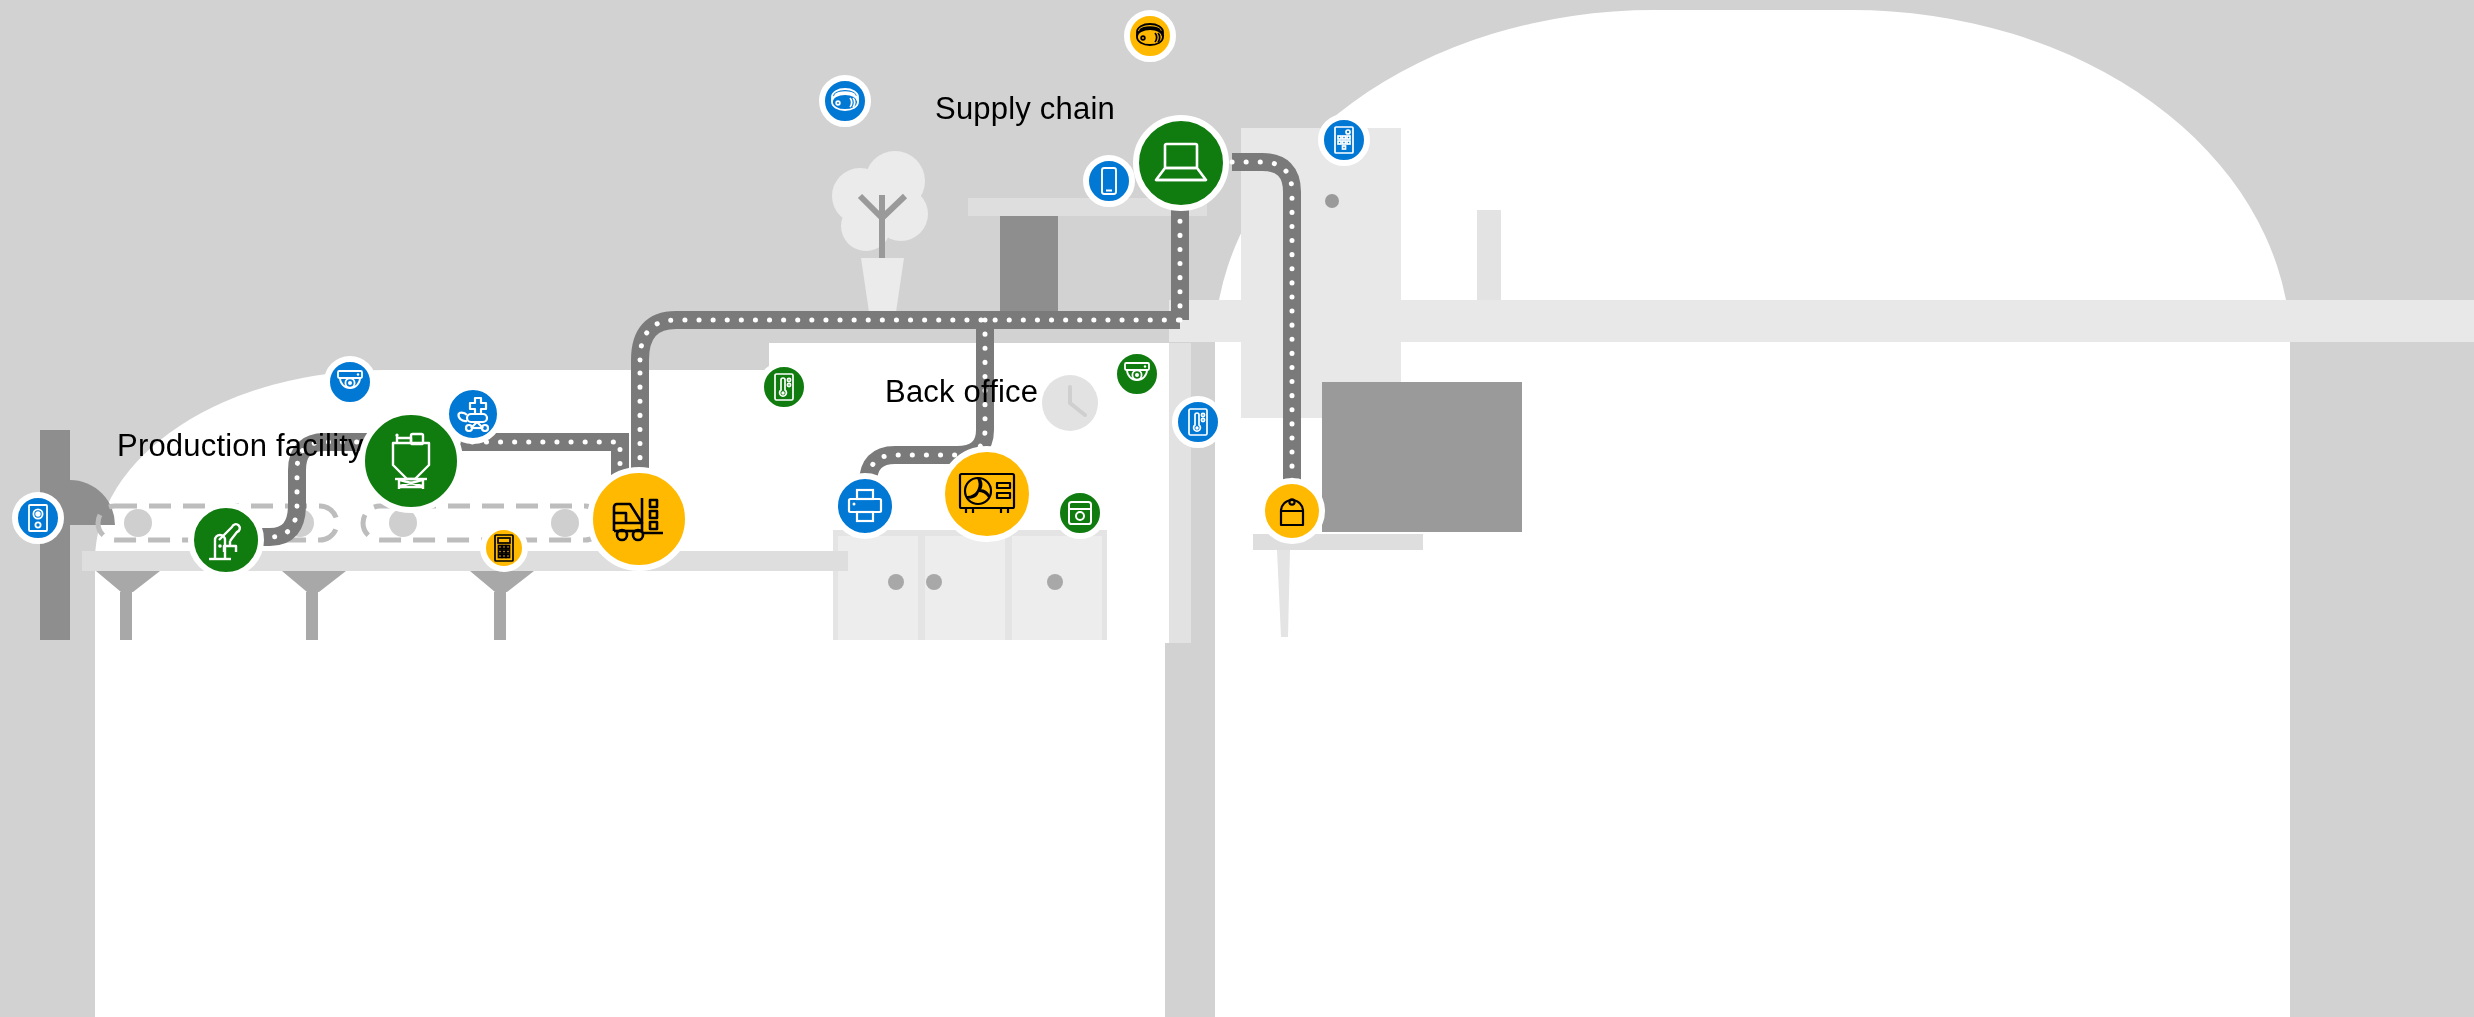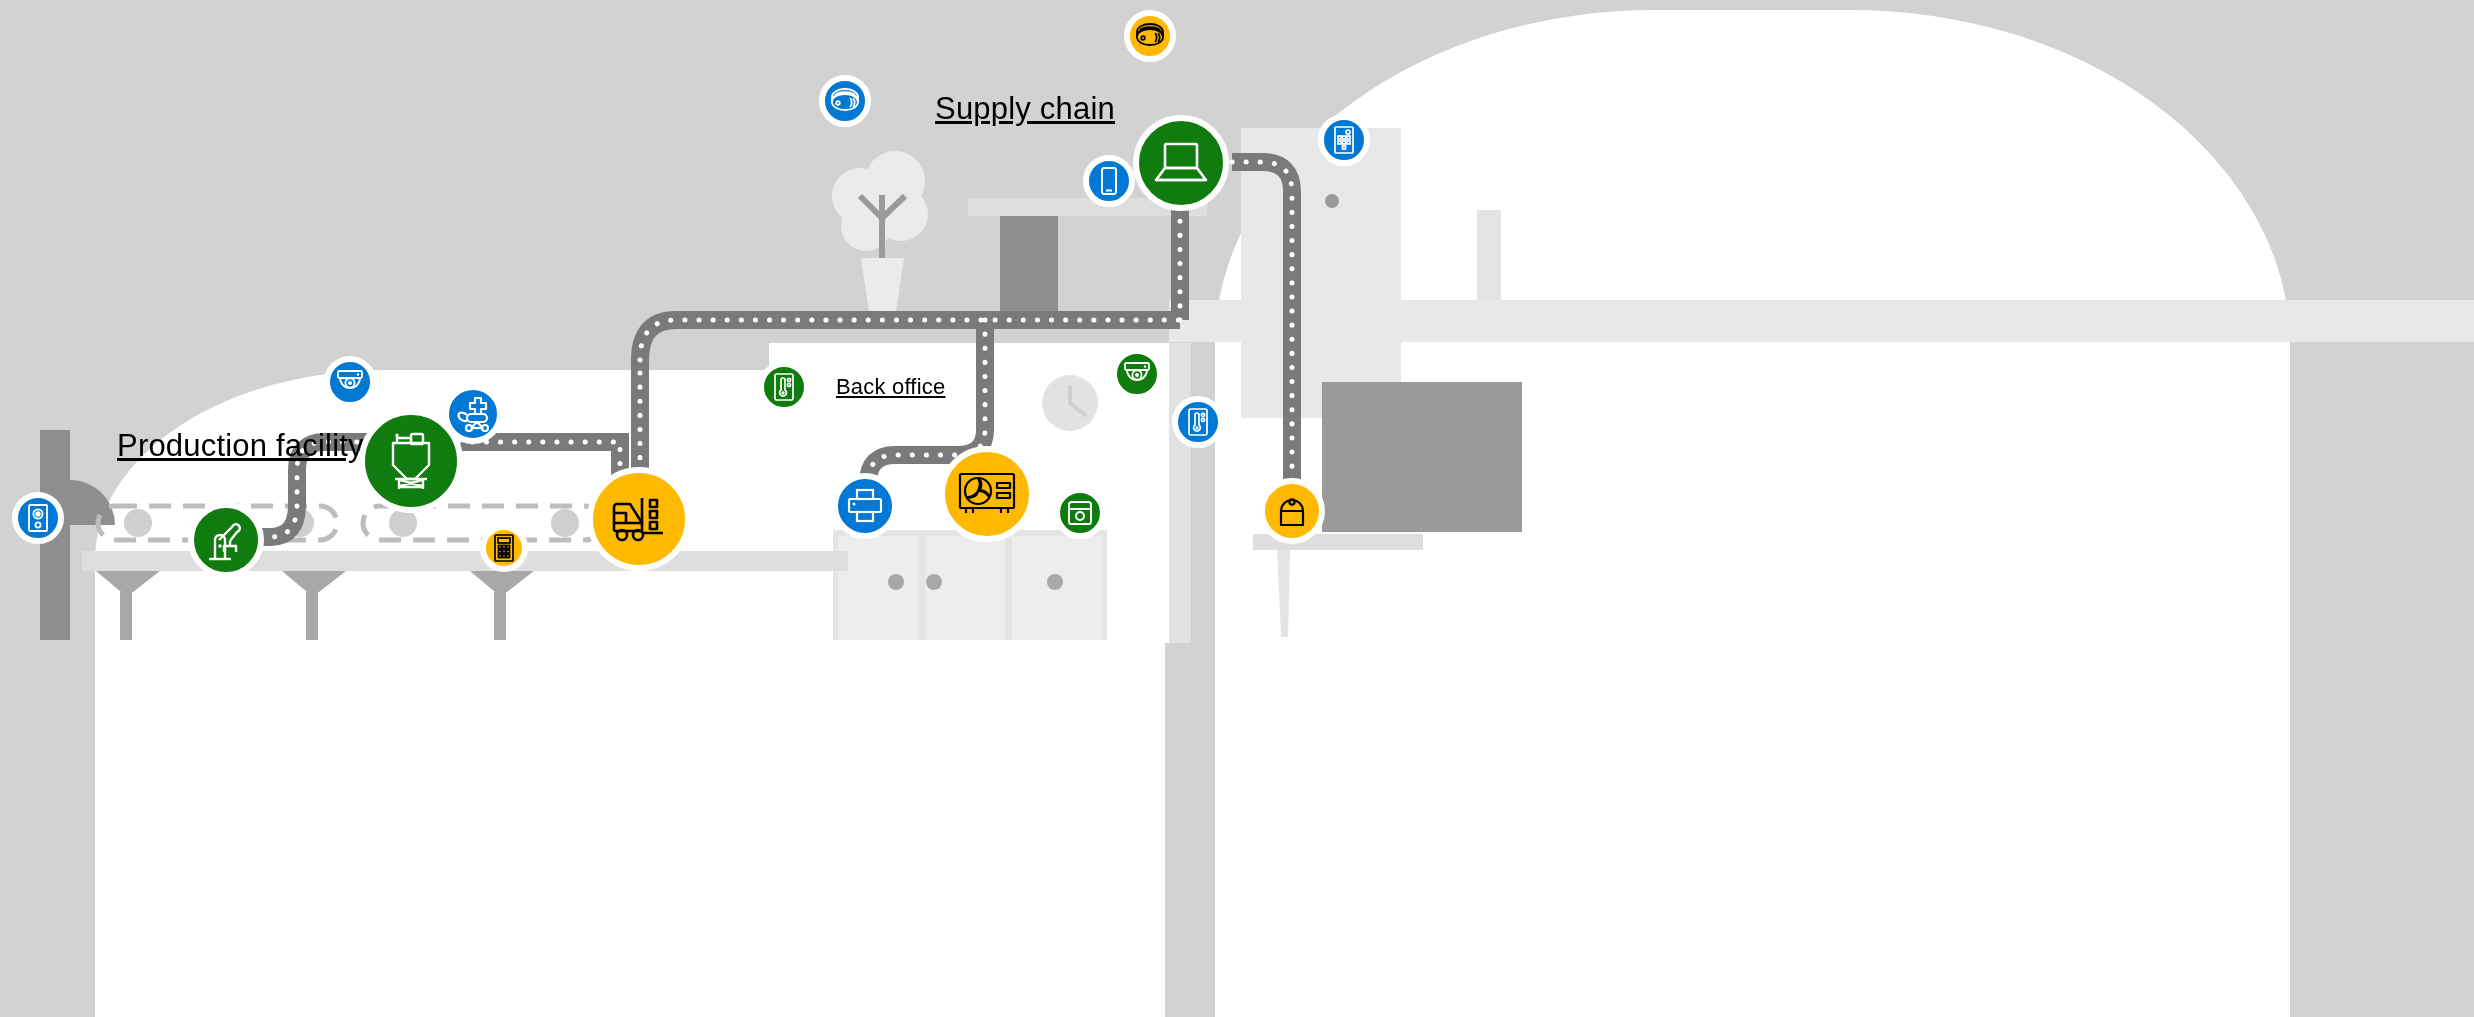--- a/index.html
+++ b/index.html
@@ -26,21 +26,20 @@
     height: 1017px;
     display: block;
   }
   .zone-label {
     position: absolute;
     font-family: "Liberation Sans", sans-serif;
     font-weight: 400;
     color: #000000;
     white-space: nowrap;
     letter-spacing: 0.2px;
-    text-decoration: underline;
   }
   .node {
     position: absolute;
     border-radius: 50%;
     box-sizing: border-box;
     display: flex;
     align-items: center;
     justify-content: center;
     border: 6px solid #ffffff;
   }
@@ -170,21 +169,21 @@
       <path d="M1180 320 L1180 200"></path>
       <path d="M1232 162 L1262 162 Q1292 162 1292 192 L1292 495"></path>
     </g>
 
   </svg>
 
   <div class="zone-label" style="left:117px; top:428px; font-size:31px;">Production facility</div>
 
   <div class="zone-label" style="left:935px; top:91px; font-size:31px;">Supply chain</div>
 
-  <div class="zone-label" style="left:836px; top:374px; font-size:22px;">Back office</div>
+  <div class="zone-label" style="left:885px; top:374px; font-size:31px;">Back office</div>
 
   <div class="node blue" style="left:12px; top:492px; width:52px; height:52px;">
     <span>
       <svg width="26" height="30" viewBox="0 0 26 30" fill="none" stroke="#fff" stroke-width="1.8">
         <rect x="4" y="2" width="18" height="26" rx="1"></rect>
         <circle cx="13" cy="11" r="4.6"></circle>
           <circle cx="13" cy="11" r="1.8" fill="#fff"></circle>
         <circle cx="13" cy="22" r="2.6"></circle>
       </svg>
     </span>

